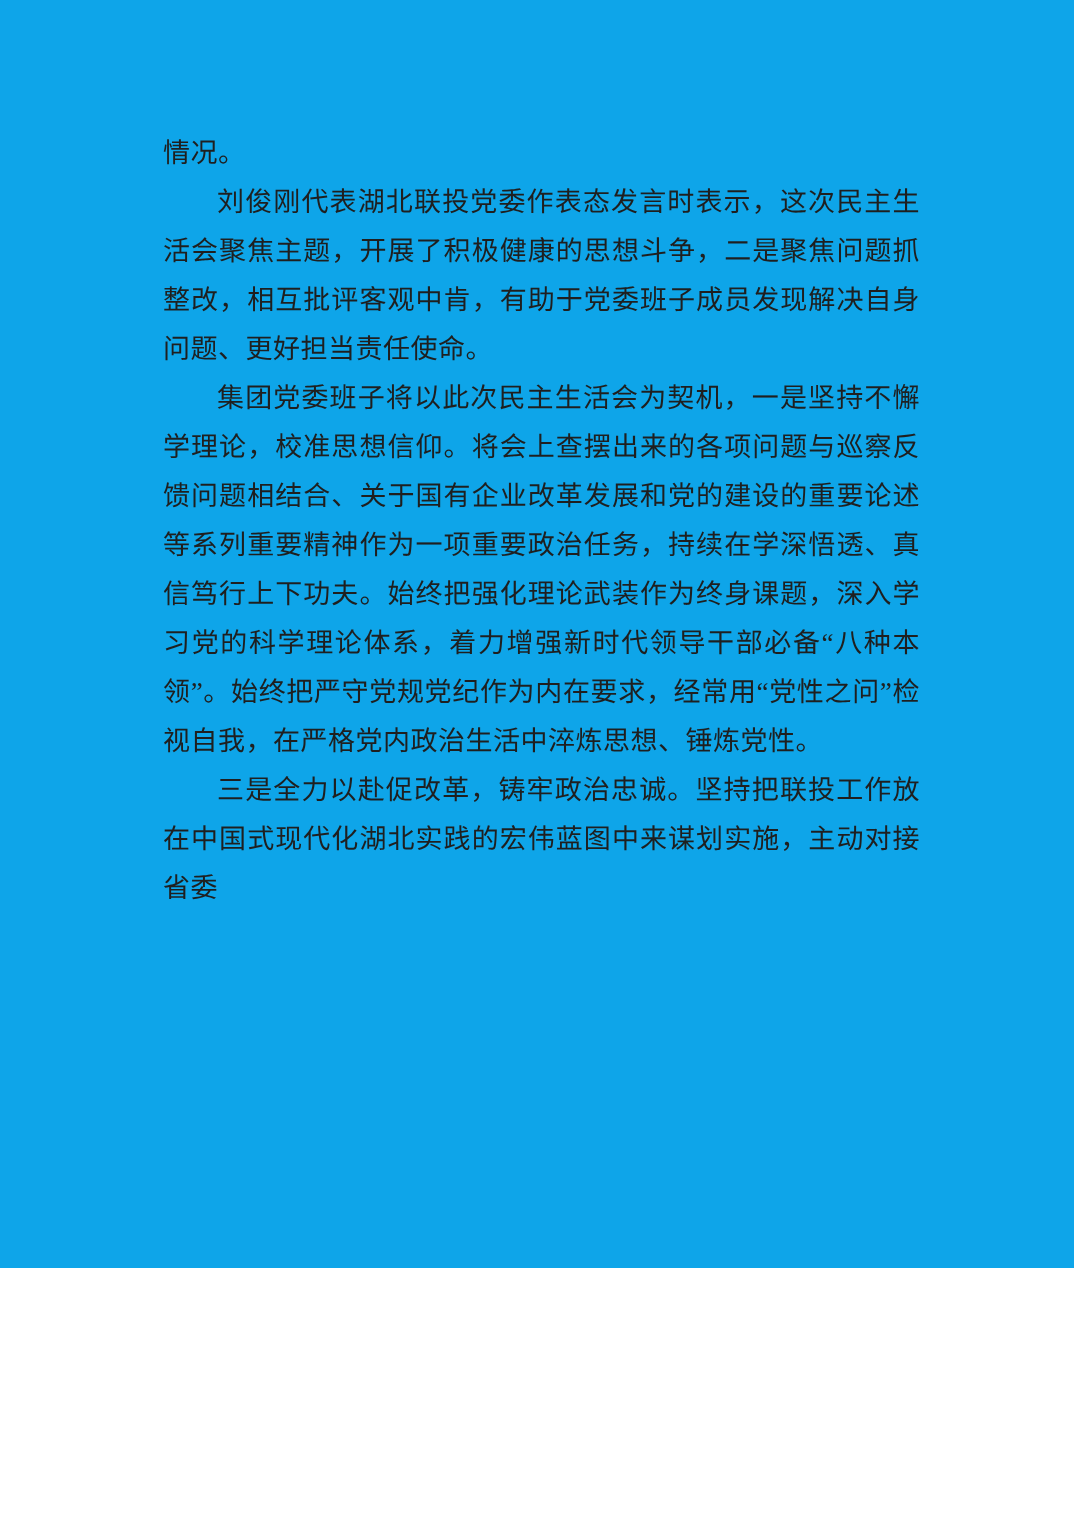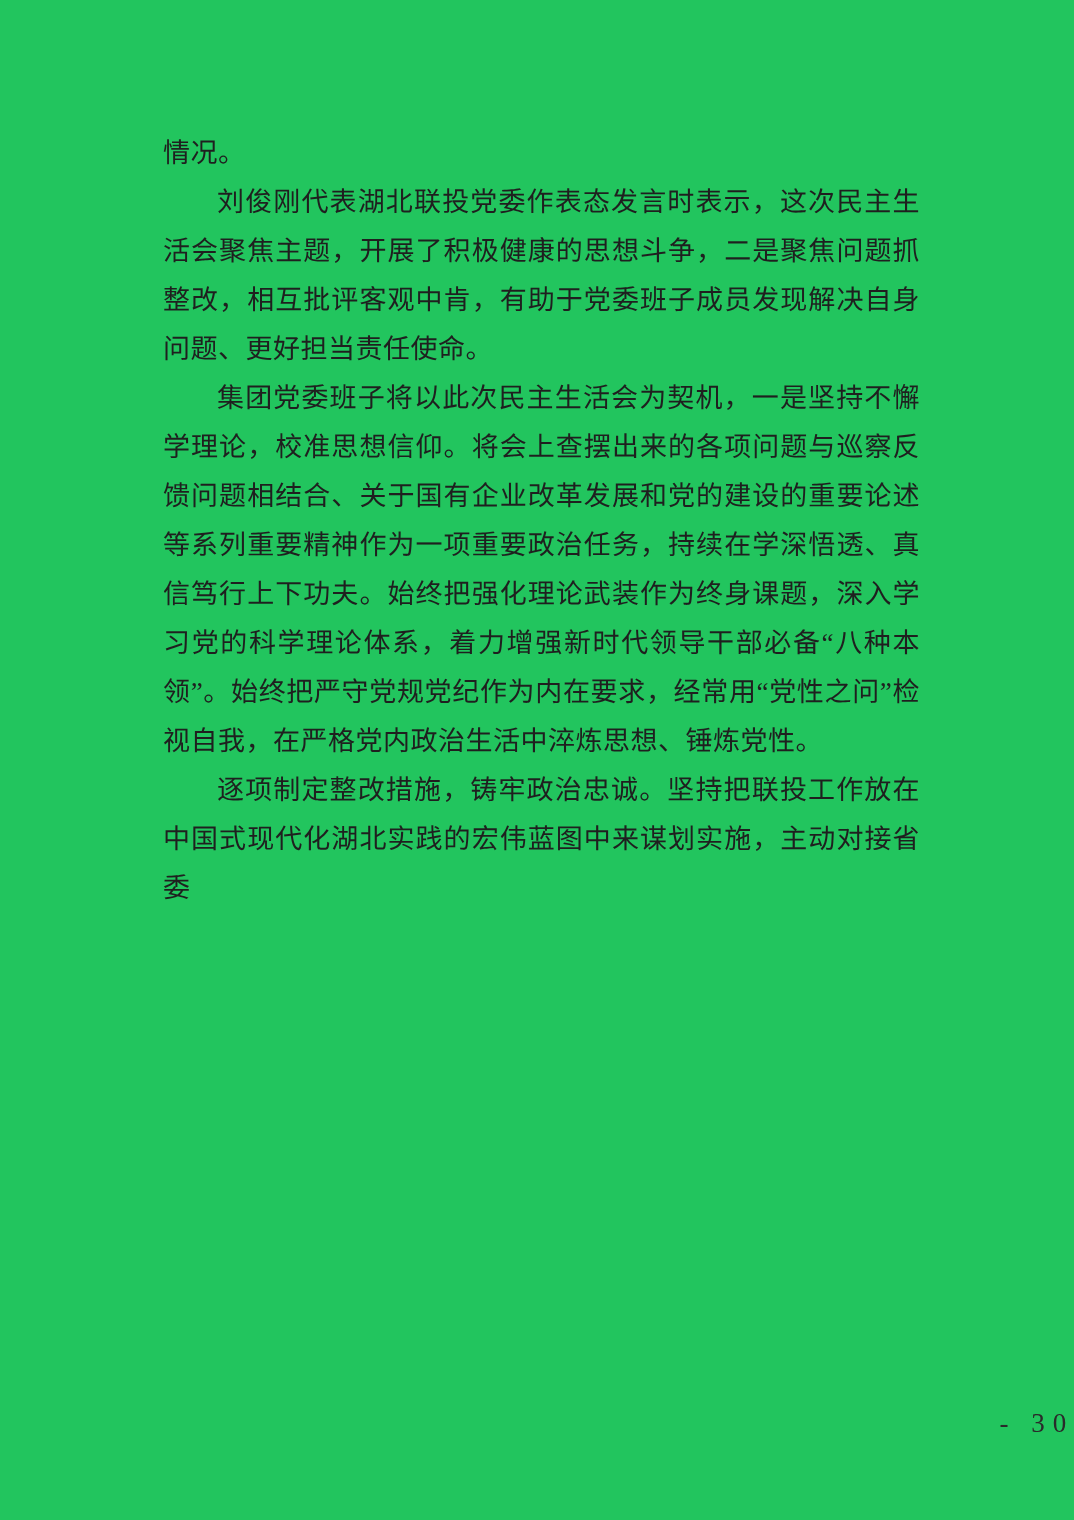--- a/index.html
+++ b/index.html
@@ -3,23 +3,23 @@
 <meta charset="utf-8">
 <style>
   html, body {
     margin: 0;
     padding: 0;
     background: #ffffff;
   }
   .page {
     position: relative;
     width: 1074px;
-    height: 1520px;
+    height: 1268px;
     margin: 0 auto;
-    background: #22c55e;
+    background: #0ea5e9;
     color: #1f1f1f;
     font-family: "Liberation Serif", "DejaVu Serif", serif;
     overflow: hidden;
   }
   .content {
     position: absolute;
     left: 163px;
     top: 129px;
     width: 757px;
     font-size: 27px;
@@ -50,17 +50,17 @@
   }
 </style>
 </head>
 <body>
 
 <div class="page">
   <div class="content">
     <p>情况。</p>
     <p class="indented">刘俊刚代表湖北联投党委作表态发言时表示，这次民主生活会聚焦主题，开展了积极健康的思想斗争，二是聚焦问题抓整改，相互批评客观中肯，有助于党委班子成员发现解决自身问题、更好担当责任使命。</p>
     <p class="indented">集团党委班子将以此次民主生活会为契机，一是坚持不懈学理论，校准思想信仰。将会上查摆出来的各项问题与巡察反馈问题相结合、关于国有企业改革发展和党的建设的重要论述等系列重要精神作为一项重要政治任务，持续在学深悟透、真信笃行上下功夫。始终把强化理论武装作为终身课题，深入学习党的科学理论体系，着力增强新时代领导干部必备“八种本领”。始终把严守党规党纪作为内在要求，经常用“党性之问”检视自我，在严格党内政治生活中淬炼思想、锤炼党性。</p>
-    <p class="indented">逐项制定整改措施，铸牢政治忠诚。坚持把联投工作放在中国式现代化湖北实践的宏伟蓝图中来谋划实施，主动对接省委</p>
+    <p class="indented">三是全力以赴促改革，铸牢政治忠诚。坚持把联投工作放在中国式现代化湖北实践的宏伟蓝图中来谋划实施，主动对接省委</p>
   </div>
 
   <div class="page-footer">- 30 -</div>
 </div>
 
 </body></html>

